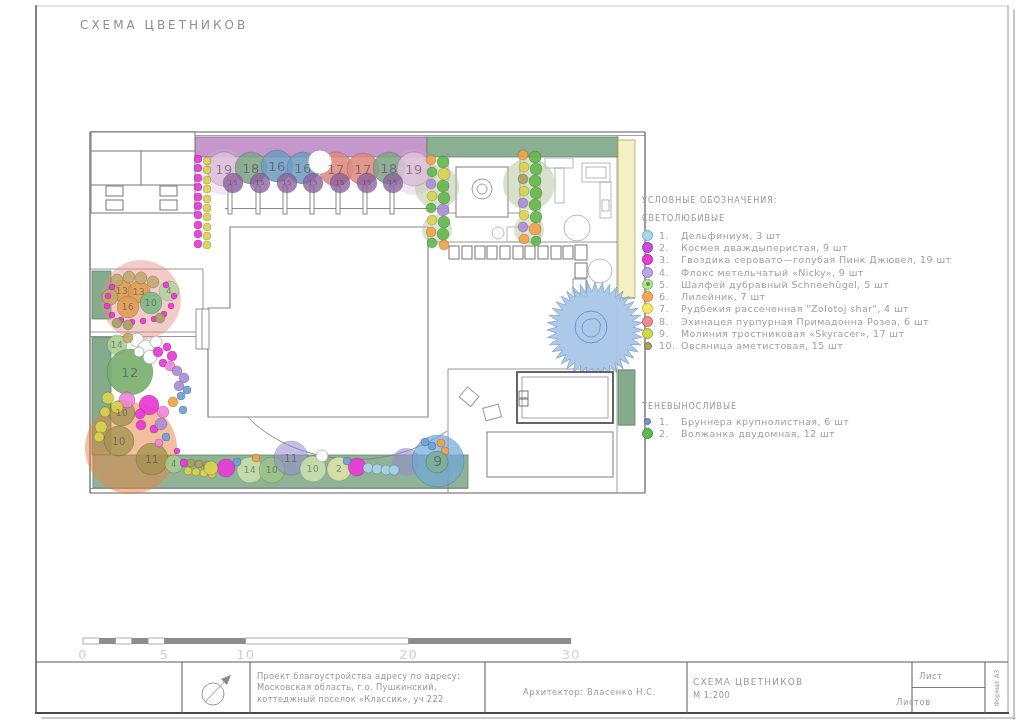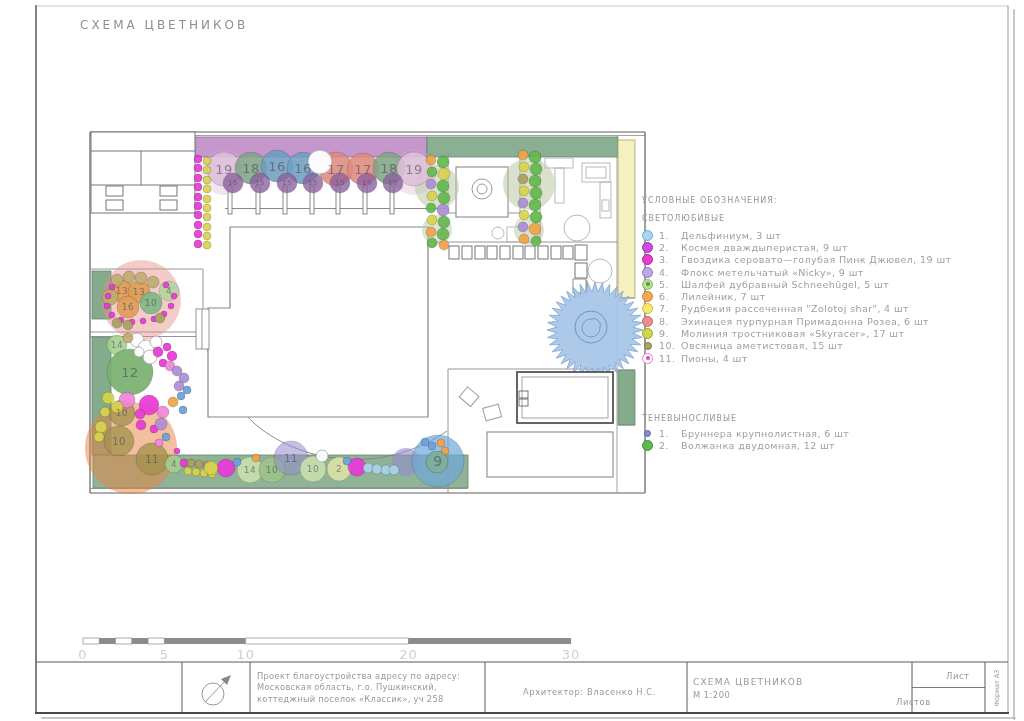--- a/index.html
+++ b/index.html
@@ -20,21 +20,21 @@
   .ldot.tiny{width:7px;height:7px;margin-left:2px;margin-right:8px;}
   .lctr{width:4px;height:4px;border-radius:50%;}
   .lnum{width:22px;font-size:9.5px;letter-spacing:.4px;flex:none;}
   .llab{font-size:9.5px;letter-spacing:.4px;white-space:nowrap;}
   
   .tb{position:absolute;color:#999;}
   .tb-project{left:257px;top:671px;font-size:8.3px;line-height:11.3px;letter-spacing:.3px;width:228px;}
   .tb-architect{left:523px;top:687px;font-size:8.3px;letter-spacing:.6px;}
   .tb-sheettitle{left:693px;top:677px;font-size:9px;letter-spacing:1.2px;}
   .tb-scale{left:693px;top:690px;font-size:8.3px;letter-spacing:.5px;}
-  .tb-list{left:946px;top:671px;font-size:8.5px;letter-spacing:.5px;}
+  .tb-list{left:919px;top:671px;font-size:8.5px;letter-spacing:.5px;}
   .tb-listov{left:896px;top:697px;font-size:8.5px;letter-spacing:.5px;}
   .tb-format{left:985px;top:662px;width:23px;height:51px;display:flex;align-items:center;justify-content:center;}
   .tb-format span{transform:rotate(-90deg);font-size:6.5px;white-space:nowrap;color:#999;}
 </style>
 </head>
 <body>
 
 <div class="sheet">
 
 <svg width="1024" height="721" viewBox="0 0 1024 721" style="position:absolute;left:0;top:0;">
@@ -464,45 +464,38 @@
   <div class="lrow">
     <span class="ldot" style="background: rgb(204, 217, 75); border-color: rgb(154, 168, 42);"></span>
     <span class="lnum">9.</span>
     <span class="llab">Молиния тростниковая «Skyracer», 17 шт</span>
   </div>
   <div class="lrow">
     <span class="ldot small" style="background: rgb(169, 164, 104); border-color: rgb(129, 124, 69);"></span>
     <span class="lnum">10.</span>
     <span class="llab">Овсяница аметистовая, 15 шт</span>
   </div>
-  <div class="lrow">
-    <span class="ldot" style="background: rgb(255, 255, 255); border-color: rgb(232, 120, 200);">
-          <span class="lctr" style="background: rgb(232, 58, 214);"></span>
-        </span>
-    <span class="lnum">11.</span>
-    <span class="llab">Пионы, 4 шт</span>
-  </div>
 
   <div class="lh lh3">ТЕНЕВЫНОСЛИВЫЕ</div>
   <div class="lrow">
     <span class="ldot tiny" style="background: rgb(130, 145, 204); border-color: rgb(90, 106, 168);"></span>
     <span class="lnum">1.</span>
     <span class="llab">Бруннера крупнолистная,  6 шт</span>
   </div>
   <div class="lrow">
     <span class="ldot" style="background: rgb(95, 184, 84); border-color: rgb(61, 143, 53);"></span>
     <span class="lnum">2.</span>
     <span class="llab">Волжанка двудомная, 12 шт</span>
   </div>
 </div>
 
 <div class="tb tb-project">
   <div>Проект благоустройства адресу по адресу:</div>
   <div>Московская область, г.о. Пушкинский,</div>
-  <div>коттеджный поселок «Классик», уч 258</div>
+  <div>коттеджный поселок «Классик», уч 222</div>
 </div>
 <div class="tb tb-architect">Архитектор:  Власенко  Н.С.</div>
 <div class="tb tb-sheettitle">СХЕМА ЦВЕТНИКОВ</div>
 <div class="tb tb-scale">М 1:200</div>
 <div class="tb tb-list">Лист</div>
 <div class="tb tb-listov">Листов</div>
 <div class="tb tb-format">
       <span>Формат А3</span>
     </div>
 

